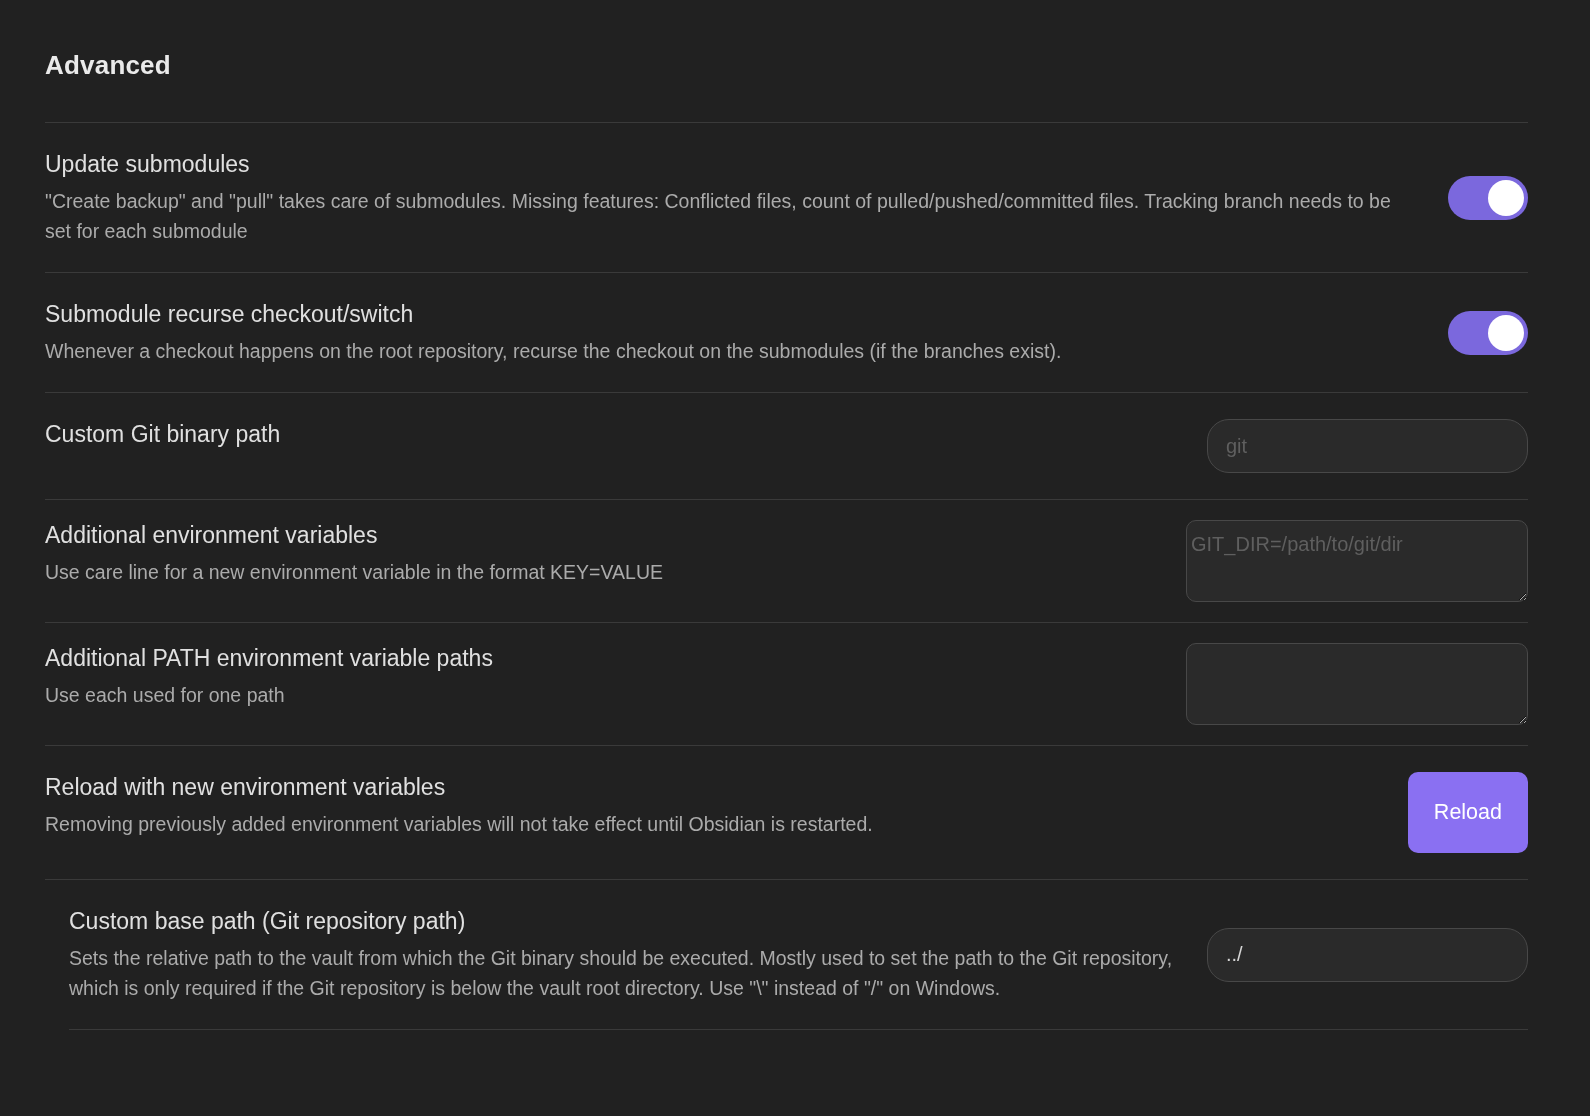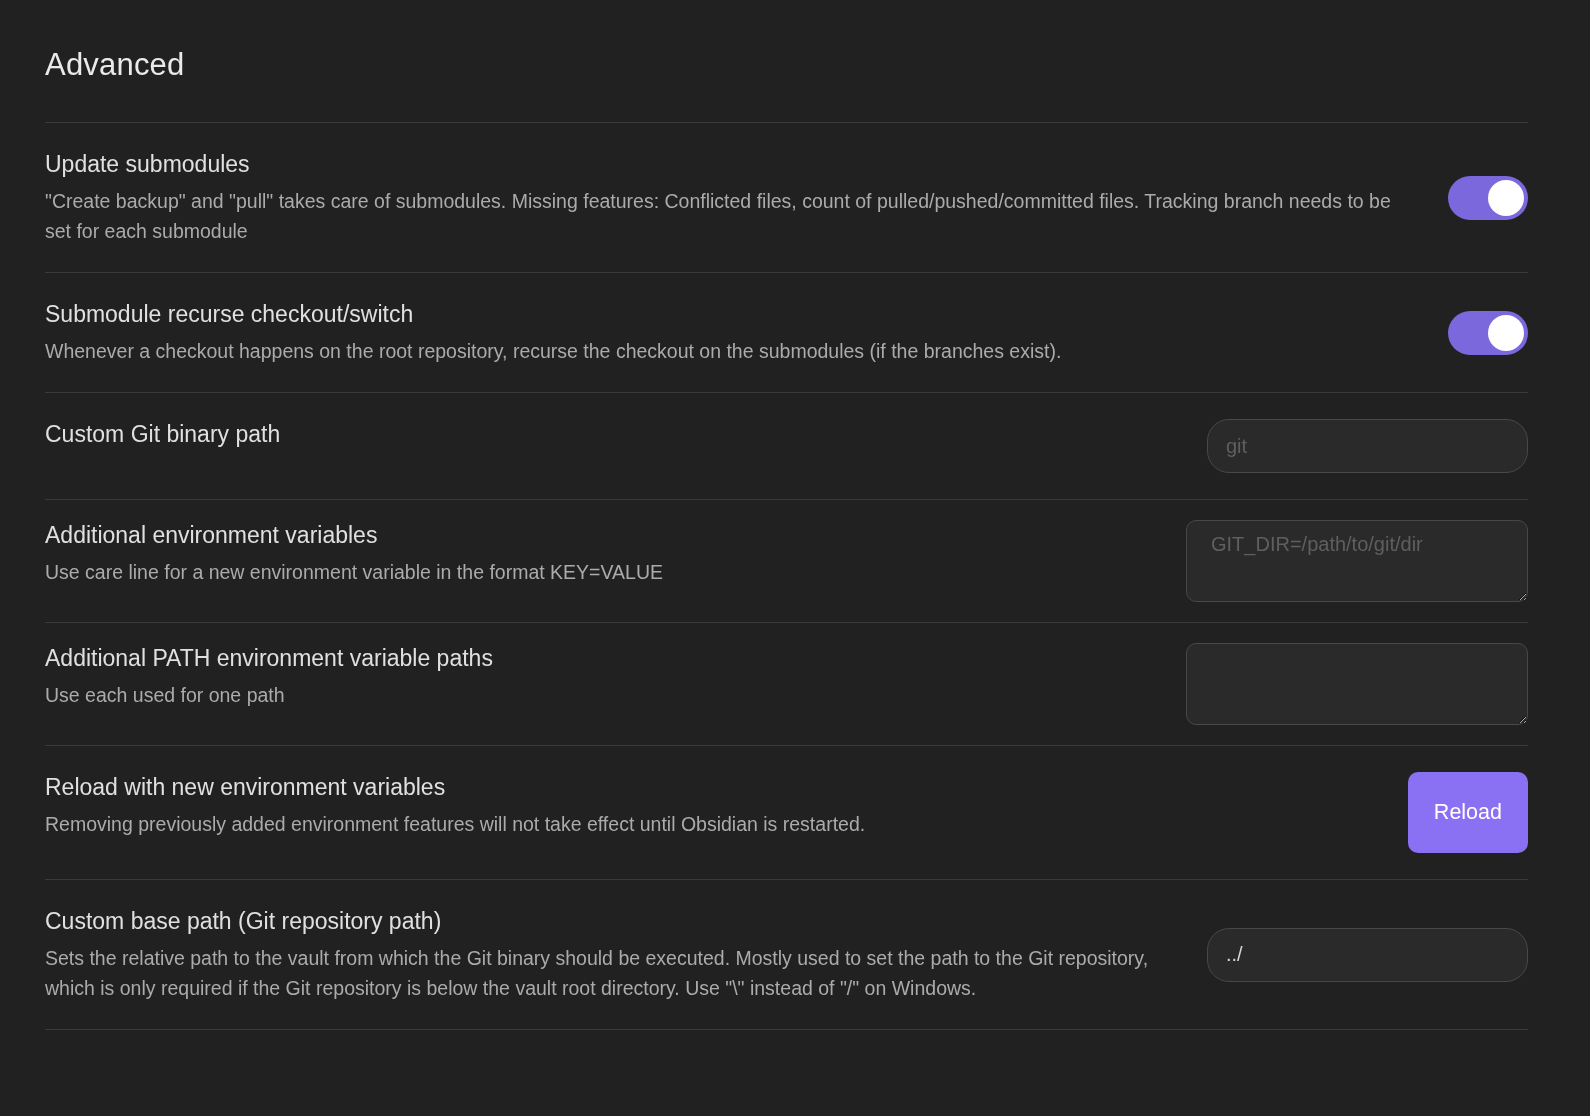--- a/index.html
+++ b/index.html
@@ -18,35 +18,35 @@
     width: 1590px;
     height: 1116px;
     background: var(--bg);
     font-family: "Liberation Sans", sans-serif;
     overflow: hidden;
   }
   .page {
     padding: 46px 62px 0 45px;
   }
   h1.page-title {
-    font-size: 31px;
+    font-size: 26px;
     line-height: 38px;
-    font-weight: 400;
+    font-weight: 700;
     color: #eaeaea;
     letter-spacing: 0.2px;
     margin-bottom: 38px;
   }
   .settings { border-top: 1px solid var(--divider); }
   .setting-item {
     display: flex;
     justify-content: space-between;
     padding: 26px 0;
     border-bottom: 1px solid var(--divider);
   }
-  .setting-item:last-child { border-bottom: 1px solid var(--divider); }
+  .setting-item:last-child { border-bottom: 1px solid var(--divider); margin-left: 24px; }
   .setting-info { flex: 1 1 auto; min-width: 0; }
   .setting-name {
     font-size: 23px;
     line-height: 30px;
     font-weight: 400;
     color: var(--name-color);
   }
   .setting-desc {
     font-size: 19.5px;
     line-height: 30px;
@@ -94,21 +94,21 @@
   
   .textarea {
     width: 342px;
     height: 82px;
     background: var(--field-bg);
     border: 1px solid var(--field-border);
     border-radius: 10px;
     color: #d6d6d6;
     font-family: "Liberation Sans", sans-serif;
     font-size: 20px;
-    padding: 12px 24px;
+    padding: 12px 4px;
     outline: none;
     resize: both;
   }
   .textarea::placeholder { color: var(--placeholder); }
   
   .accent-button {
     background: var(--accent-button);
     color: #ffffff;
     border: none;
     border-radius: 10px;
@@ -177,21 +177,21 @@
         <div class="setting-desc">Use each used for one path</div>
       </div>
       <div class="setting-control">
         <textarea class="textarea" style=""></textarea>
       </div>
     </div>
 
     <div class="setting-item">
       <div class="setting-info">
         <div class="setting-name">Reload with new environment variables</div>
-        <div class="setting-desc">Removing previously added environment features will not take effect until Obsidian is restarted.</div>
+        <div class="setting-desc">Removing previously added environment variables will not take effect until Obsidian is restarted.</div>
       </div>
       <div class="setting-control">
         <button class="accent-button">Reload</button>
       </div>
     </div>
 
     <div class="setting-item">
       <div class="setting-info">
         <div class="setting-name">Custom base path (Git repository path)</div>
         <div class="setting-desc">Sets the relative path to the vault from which the Git binary should be executed. Mostly used to set the path to the Git repository, which is only required if the Git repository is below the vault root directory. Use "\" instead of "/" on Windows.</div>

